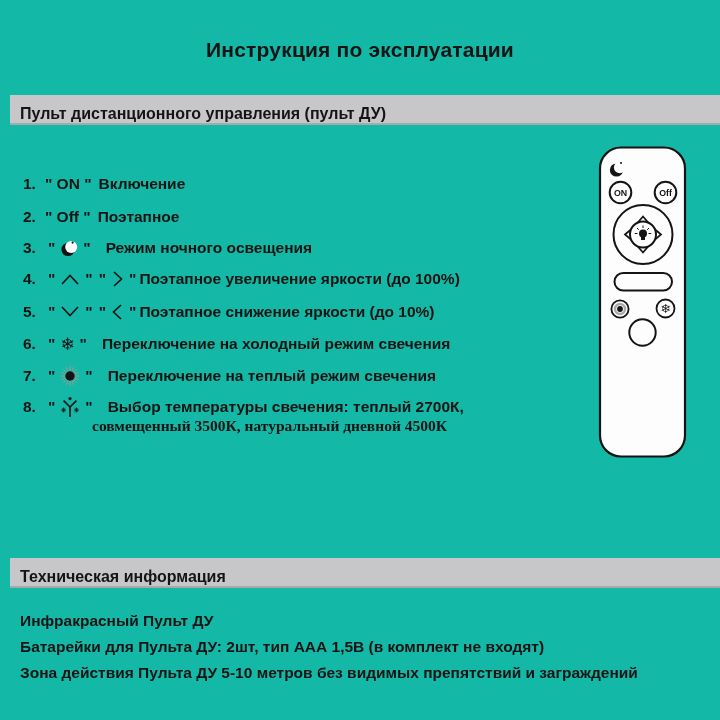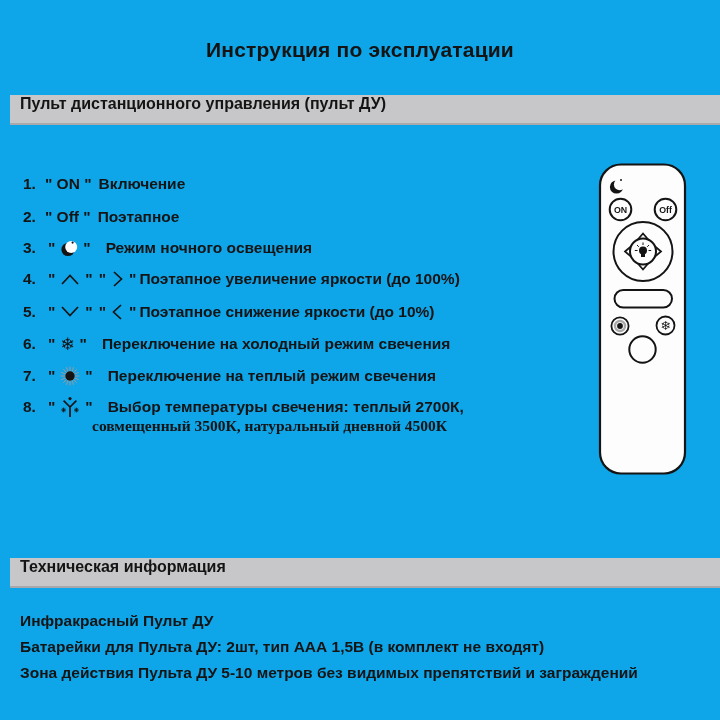--- a/index.html
+++ b/index.html
@@ -1,36 +1,36 @@
 <!DOCTYPE html>
 <html><head>
 <meta charset="utf-8">
 <style>
   html,body{margin:0;padding:0;background:#ffffff;}
-  .page{position:relative;width:720px;height:720px;background:#0ea5e9;overflow:hidden;
+  .page{position:relative;width:720px;height:720px;background:#14b8a6;overflow:hidden;
         font-family:"Liberation Sans","DejaVu Sans",sans-serif;color:#141414;font-weight:700;}
   .title{position:absolute;top:38px;left:0;width:720px;height:26px;text-align:center;
          font-size:21px;letter-spacing:.2px;}
   .bar{position:absolute;left:10px;right:0;height:28px;background:#c7c7c9;
-       border-bottom:2px solid #a9a9ab;display:flex;align-items:flex-start;padding-left:10px;
+       border-bottom:2px solid #a9a9ab;display:flex;align-items:flex-end;padding-left:10px;
        font-size:16px;}
   .bar1{top:95px;}
   .bar2{top:558px;}
   .row{position:absolute;left:23px;height:20px;display:flex;align-items:center;
        font-size:15.5px;white-space:nowrap;}
   .num{margin-right:9px;}
   .label{margin-right:7px;}
   .q{margin:0 3px;}
   .itxt{margin-left:12px;}
   .itxt-wide{}
   .icon{display:inline-flex;align-items:center;justify-content:center;margin:0 2px;}
   .glyph{font-size:17px;line-height:1;margin:0 2px;font-family:"DejaVu Sans",sans-serif;}
   .techline{position:absolute;left:20px;height:20px;display:flex;align-items:center;font-size:15.5px;}
   .cont{position:absolute;height:20px;display:flex;align-items:center;font-size:15.5px;font-family:Liberation Serif, serif;}
-  .remote{position:absolute;left:598px;top:163px;text-align:right;}
+  .remote{position:absolute;left:598px;top:146px;text-align:right;}
   svg{display:block;}
 </style>
 </head>
 <body>
 
 <div class="page">
 
   <div class="title">Инструкция по эксплуатации</div>
 
   <div class="bar bar1">

